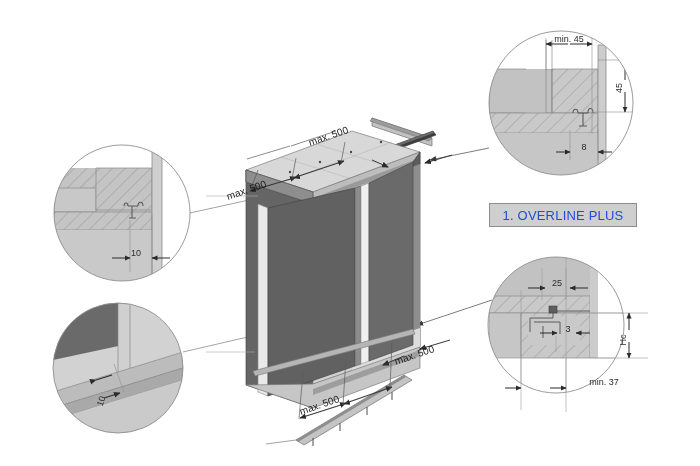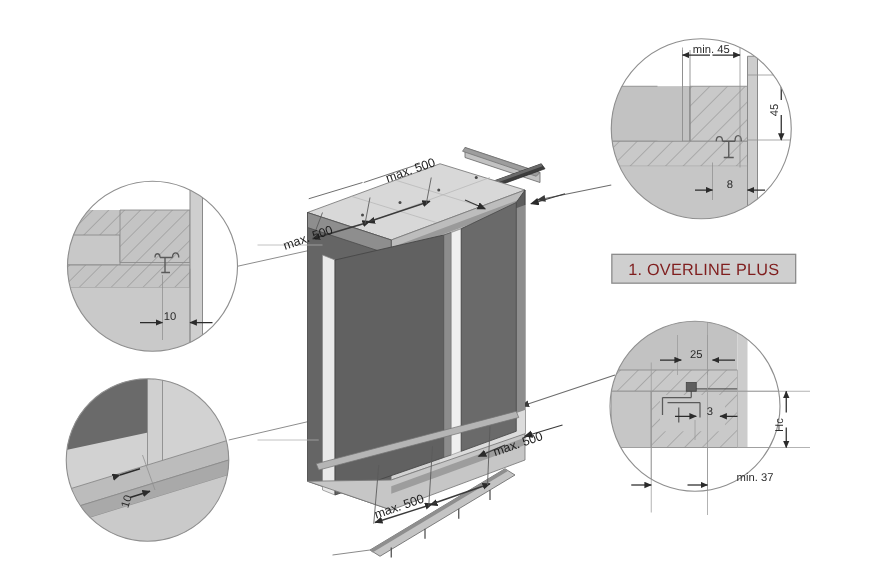--- a/index.html
+++ b/index.html
@@ -40,21 +40,21 @@
     background: #cfcfcf;
     border: 1px solid #8c8c8c;
     box-sizing: border-box;
     display: flex;
     align-items: center;
     justify-content: center;
   }
   .title-box span {
     font-family: "Liberation Sans", sans-serif;
     font-size: 13px;
-    color: #7f1d1d;
+    color: #1d4ed8;
     letter-spacing: 0.2px;
     white-space: nowrap;
   }
 </style>
 </head>
 <body>
 
 <div id="sheet">
 <svg width="700" height="466" viewBox="0 0 700 466" xmlns="http://www.w3.org/2000/svg">
   <defs>

